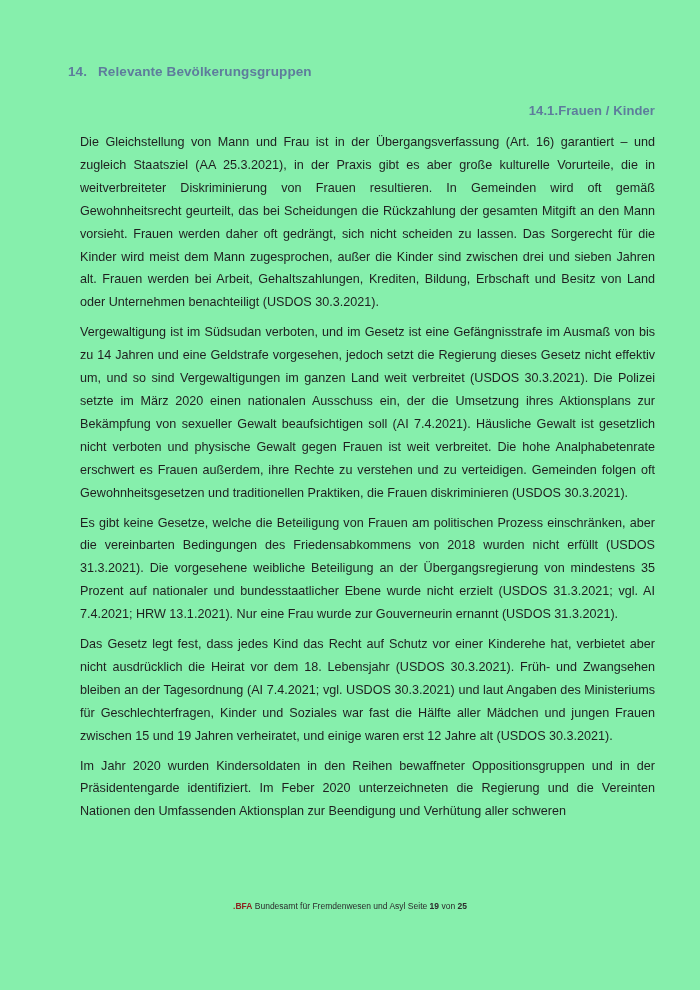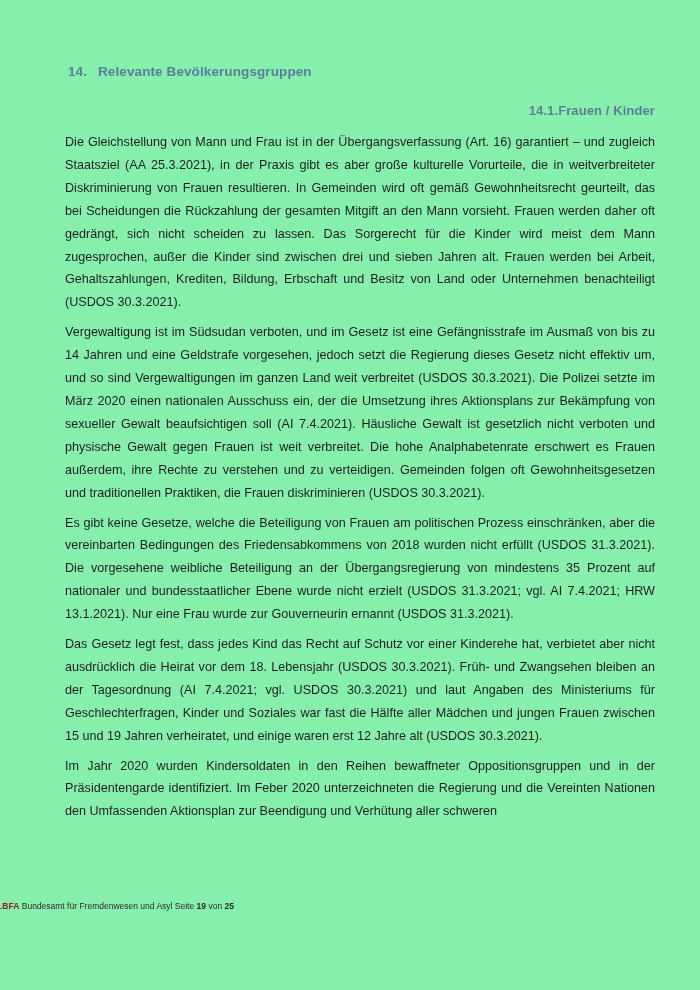--- a/index.html
+++ b/index.html
@@ -40,32 +40,33 @@
     font-weight: bold;
     color: #5e7c9c;
     letter-spacing: 0.1px;
     text-align: right;
   }
   h2.subsec .h-num {
     display: inline-block;
     width: 50px;
   }
   .body-text p {
-    margin: 0 0 7px 1px;
+    margin: 0 0 7px 16px;
     font-size: 12.6px;
     line-height: 22.9px;
     text-align: justify;
     text-justify: inter-word;
     color: #1f1f1f;
   }
   .footer {
     position: absolute;
     left: 0;
     right: 0;
     top: 900px;
+    text-align: center;
     font-size: 8.5px;
     line-height: 12px;
     color: #2b2b2b;
   }
   .footer .logo {
     font-weight: bold;
     color: #8e2320;
   }
   .footer .pg {
     font-weight: bold;

